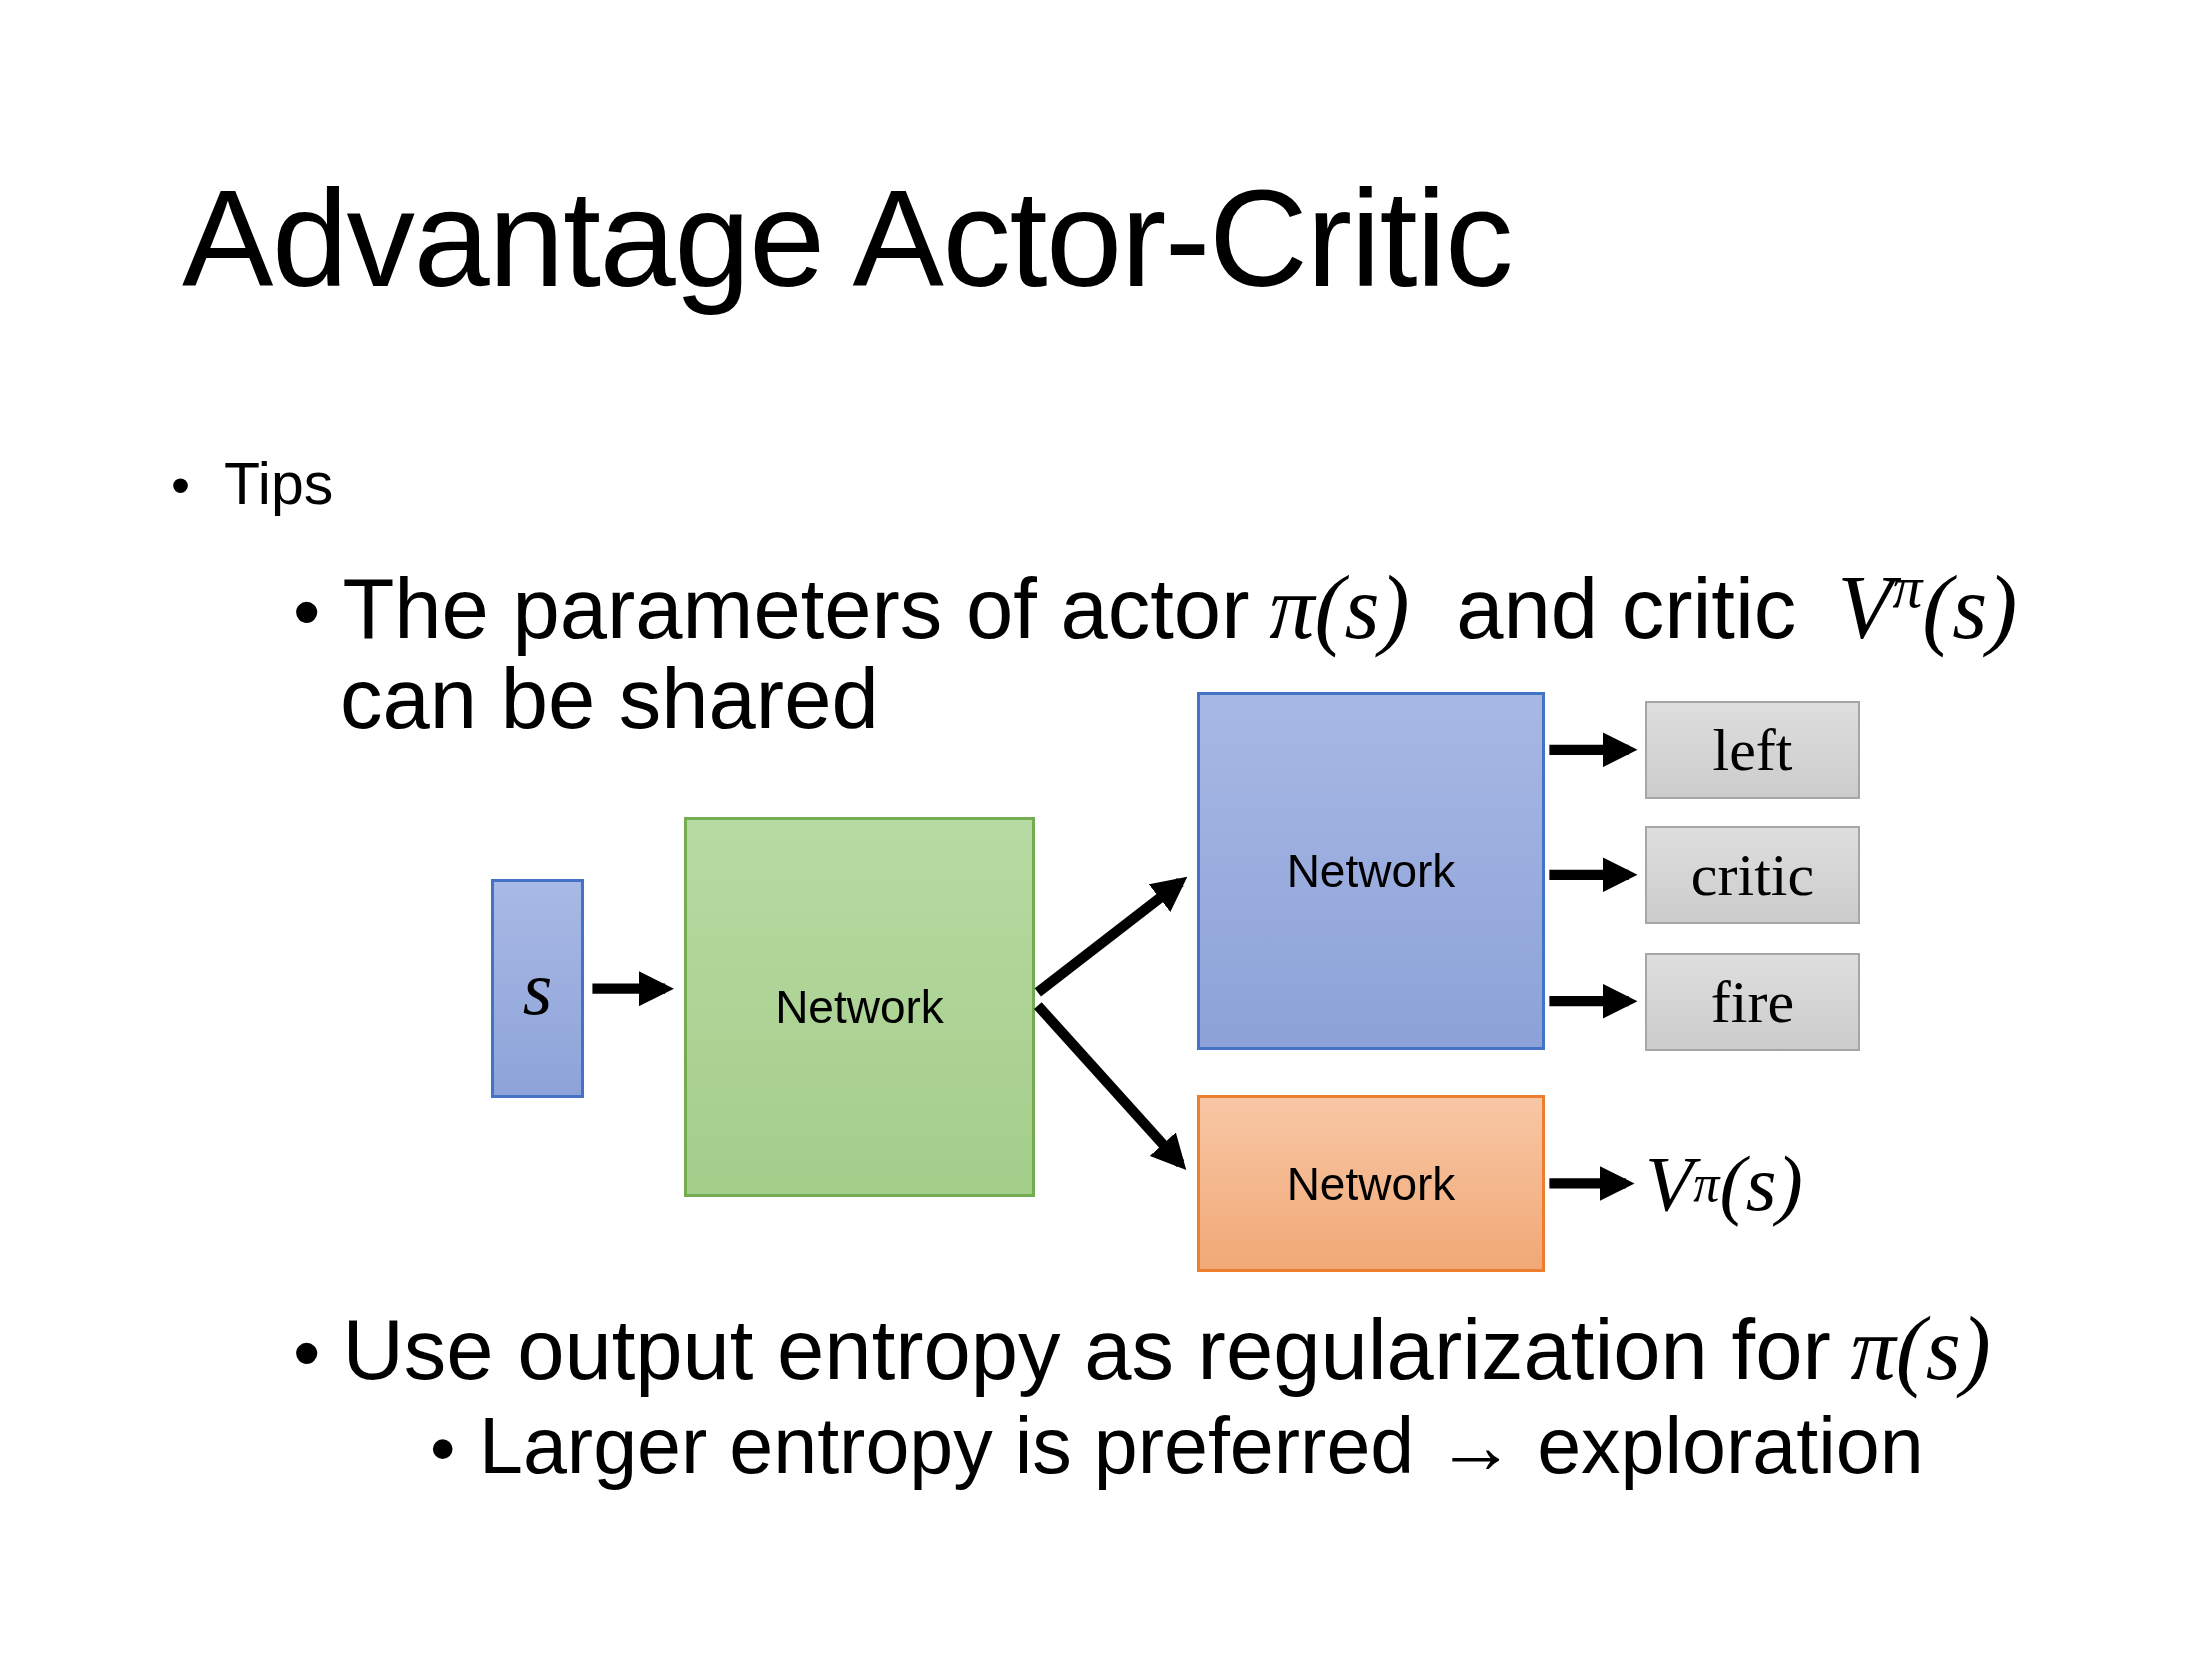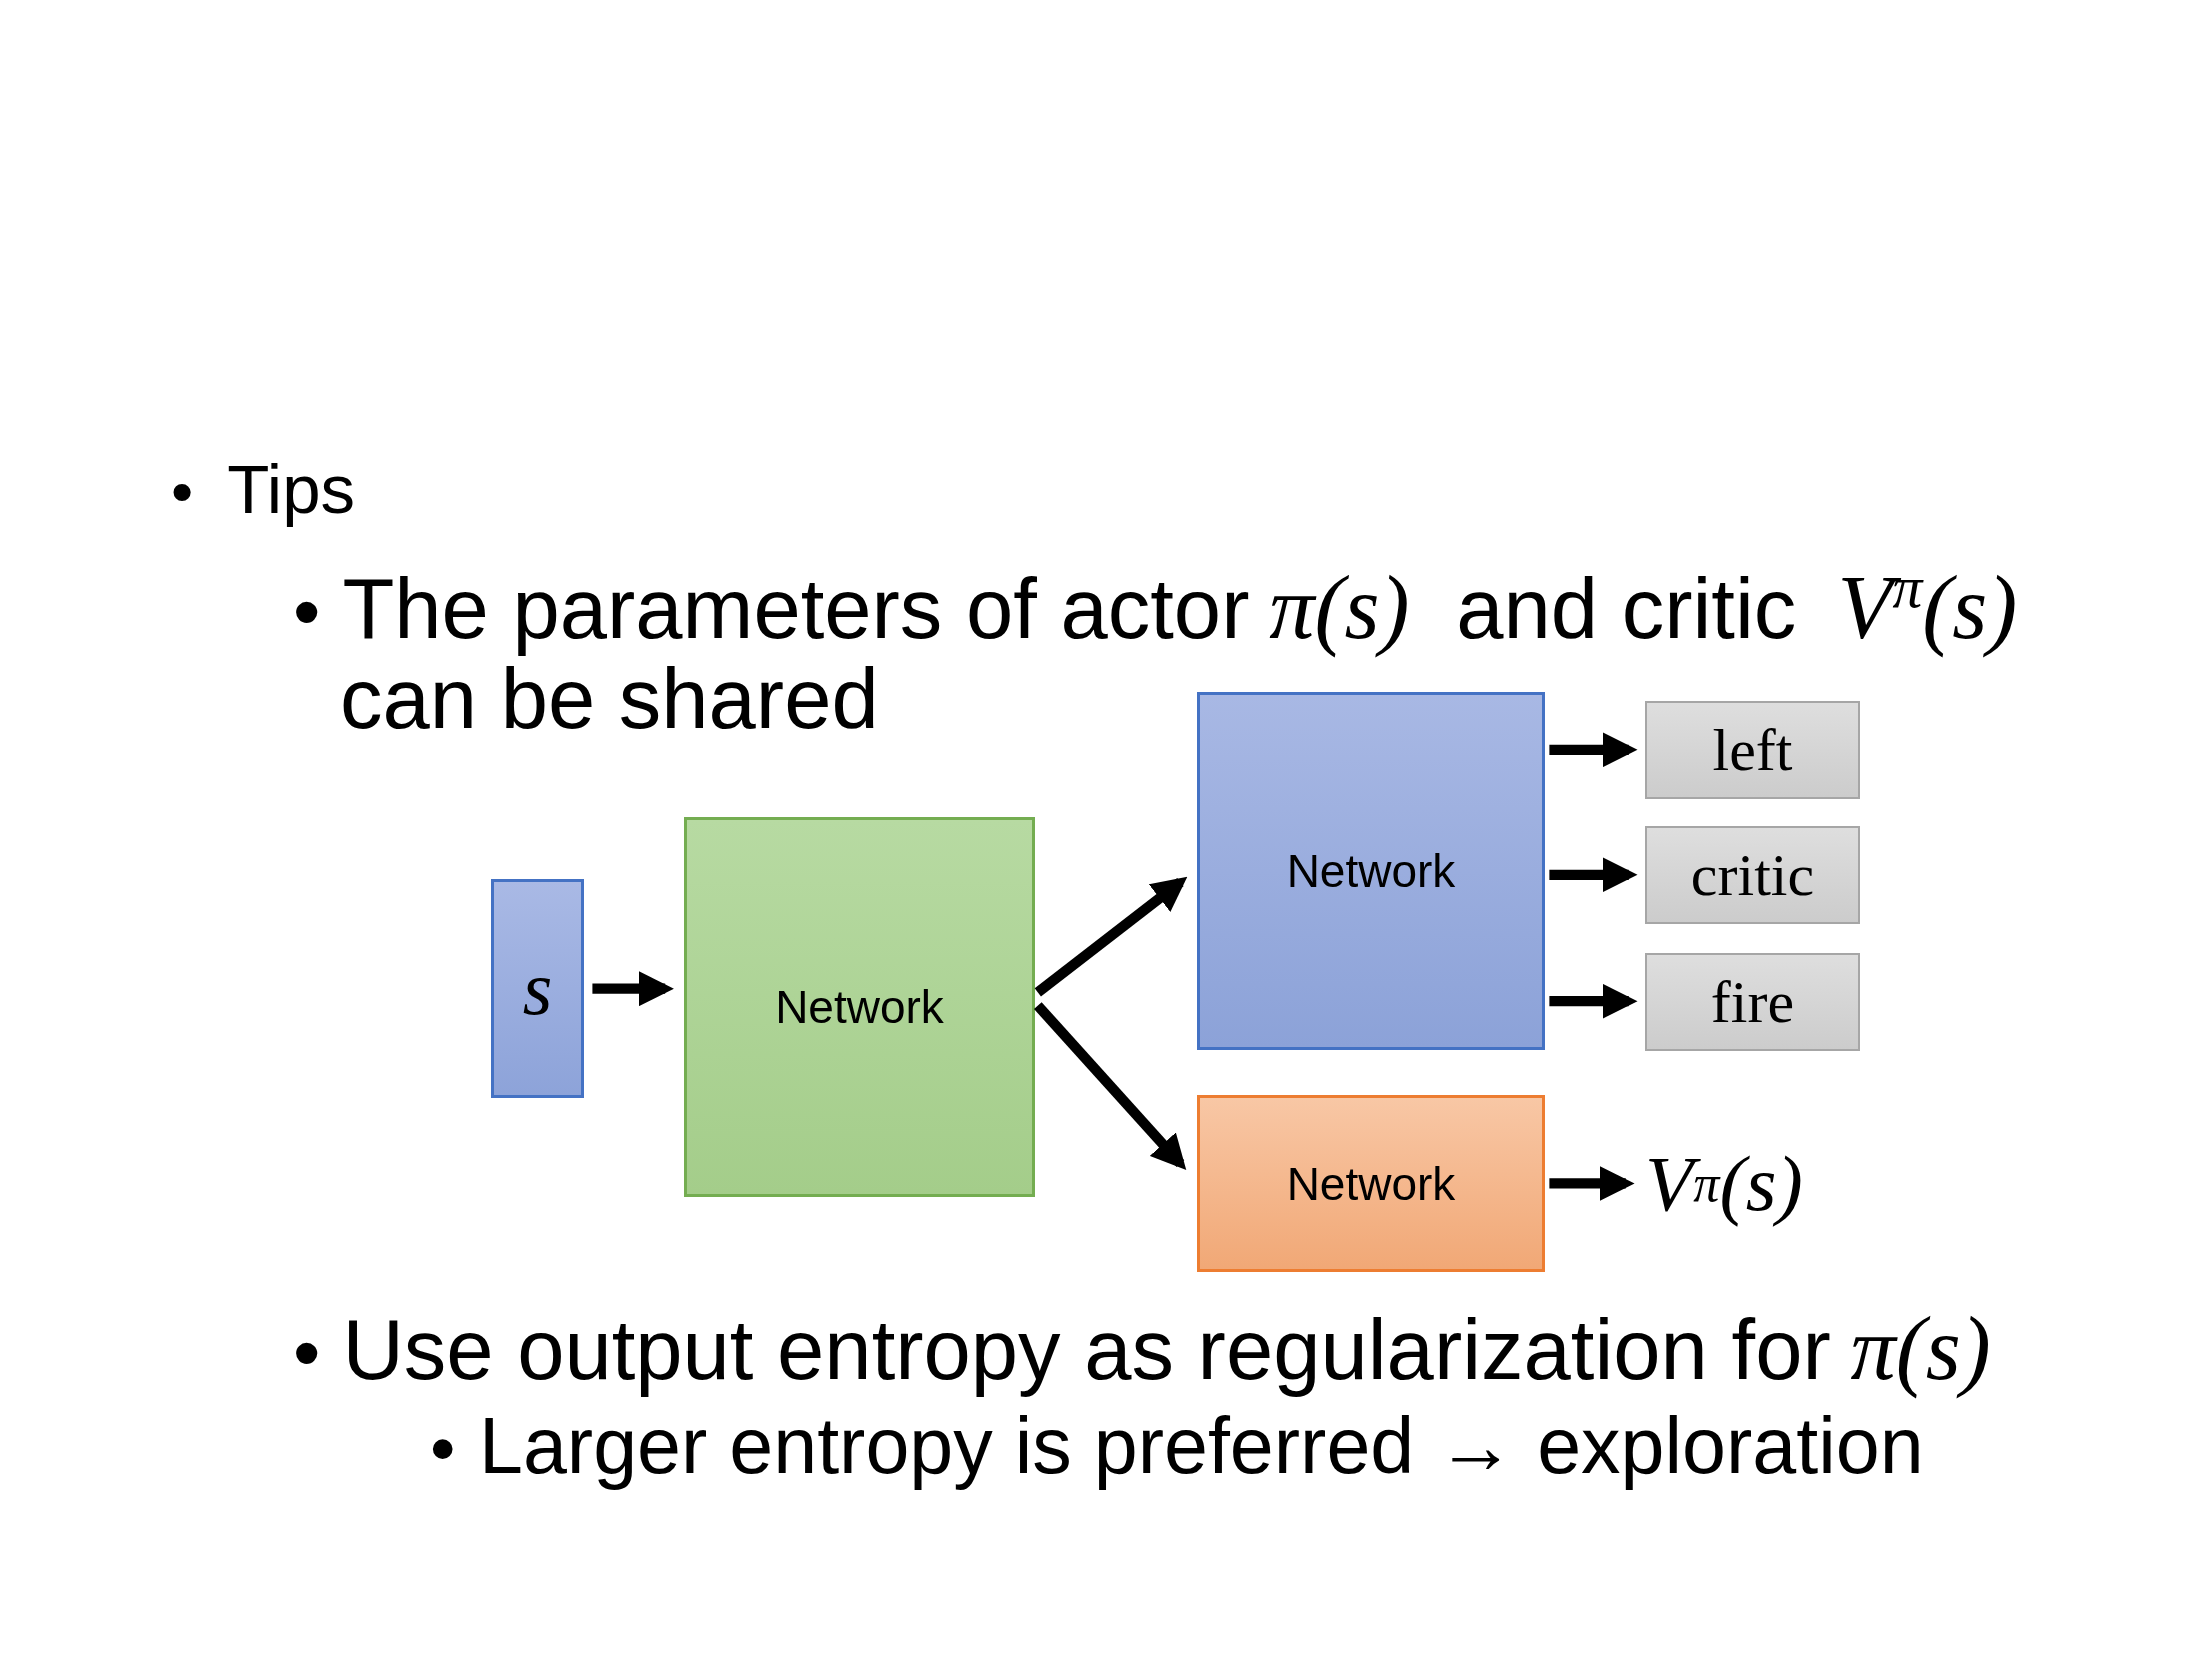--- a/index.html
+++ b/index.html
@@ -16,21 +16,21 @@
 
   .title {
     left: 182px; top: 160px;
     font-size: 137px;
     font-weight: 400;
     letter-spacing: -1.5px;
     white-space: nowrap;
   }
 
   .line { white-space: nowrap; }
-  .lv1 { font-size: 69px; }
+  .lv1 { font-size: 59px; }
   .lv2 { font-size: 85px; }
   .lv3 { font-size: 79px; }
 
   .dot1 { display: inline-block; margin-right: 34px; font-size: 0.92em; }
   .dot2 { display: inline-block; margin-right: 22px; font-size: 0.92em; }
   .dot3 { display: inline-block; margin-right: 23.5px; font-size: 0.92em; }
 
   .math {
     font-family: "Liberation Serif", serif;
     font-style: italic;
@@ -92,20 +92,21 @@
     font-size: 79px;
   }
 
   .arrows { left: 0; top: 0; pointer-events: none; }
 </style>
 </head>
 <body>
 
 <div class="slide">
 
+  <div class="abs title">Advantage Actor-Critic</div>
 
   <div class="abs line lv1" style="left:171px; top:450px;">
     <span class="dot1">•</span><span>Tips</span>
   </div>
 
   <div class="abs line lv2" style="left:293px; top:556px;">
     <span class="dot2">•</span><span>The parameters of actor</span><span class="math gap-sm">π(s)</span><span class="gap-md">and critic</span><span class="math gap-sm"><span>V</span><sup>π</sup><span>(s)</span></span>
   </div>
 
   <div class="abs line lv2" style="left:340px; top:650px;">can be shared</div>

